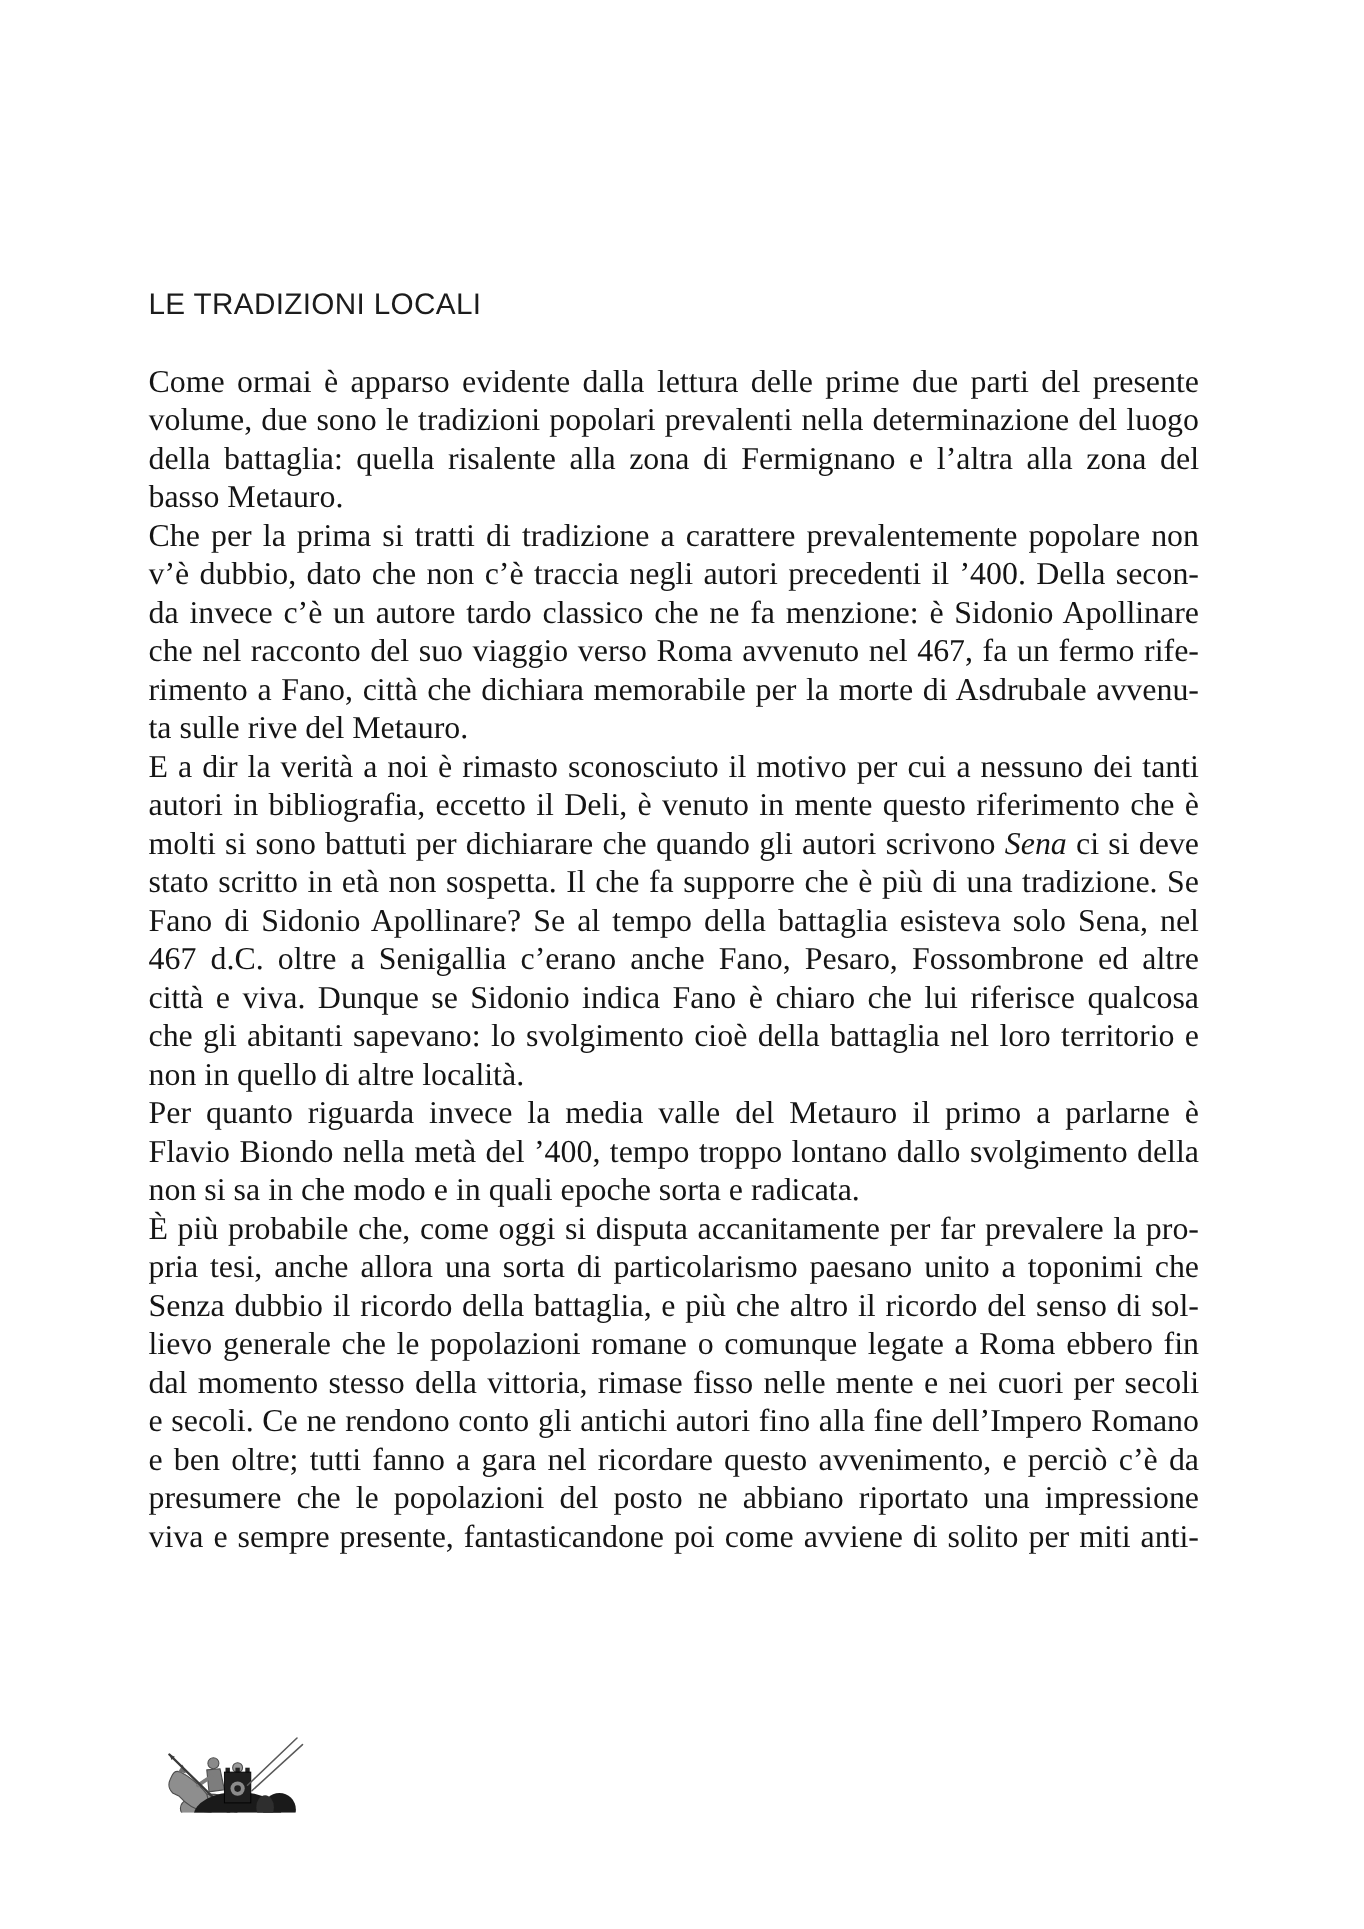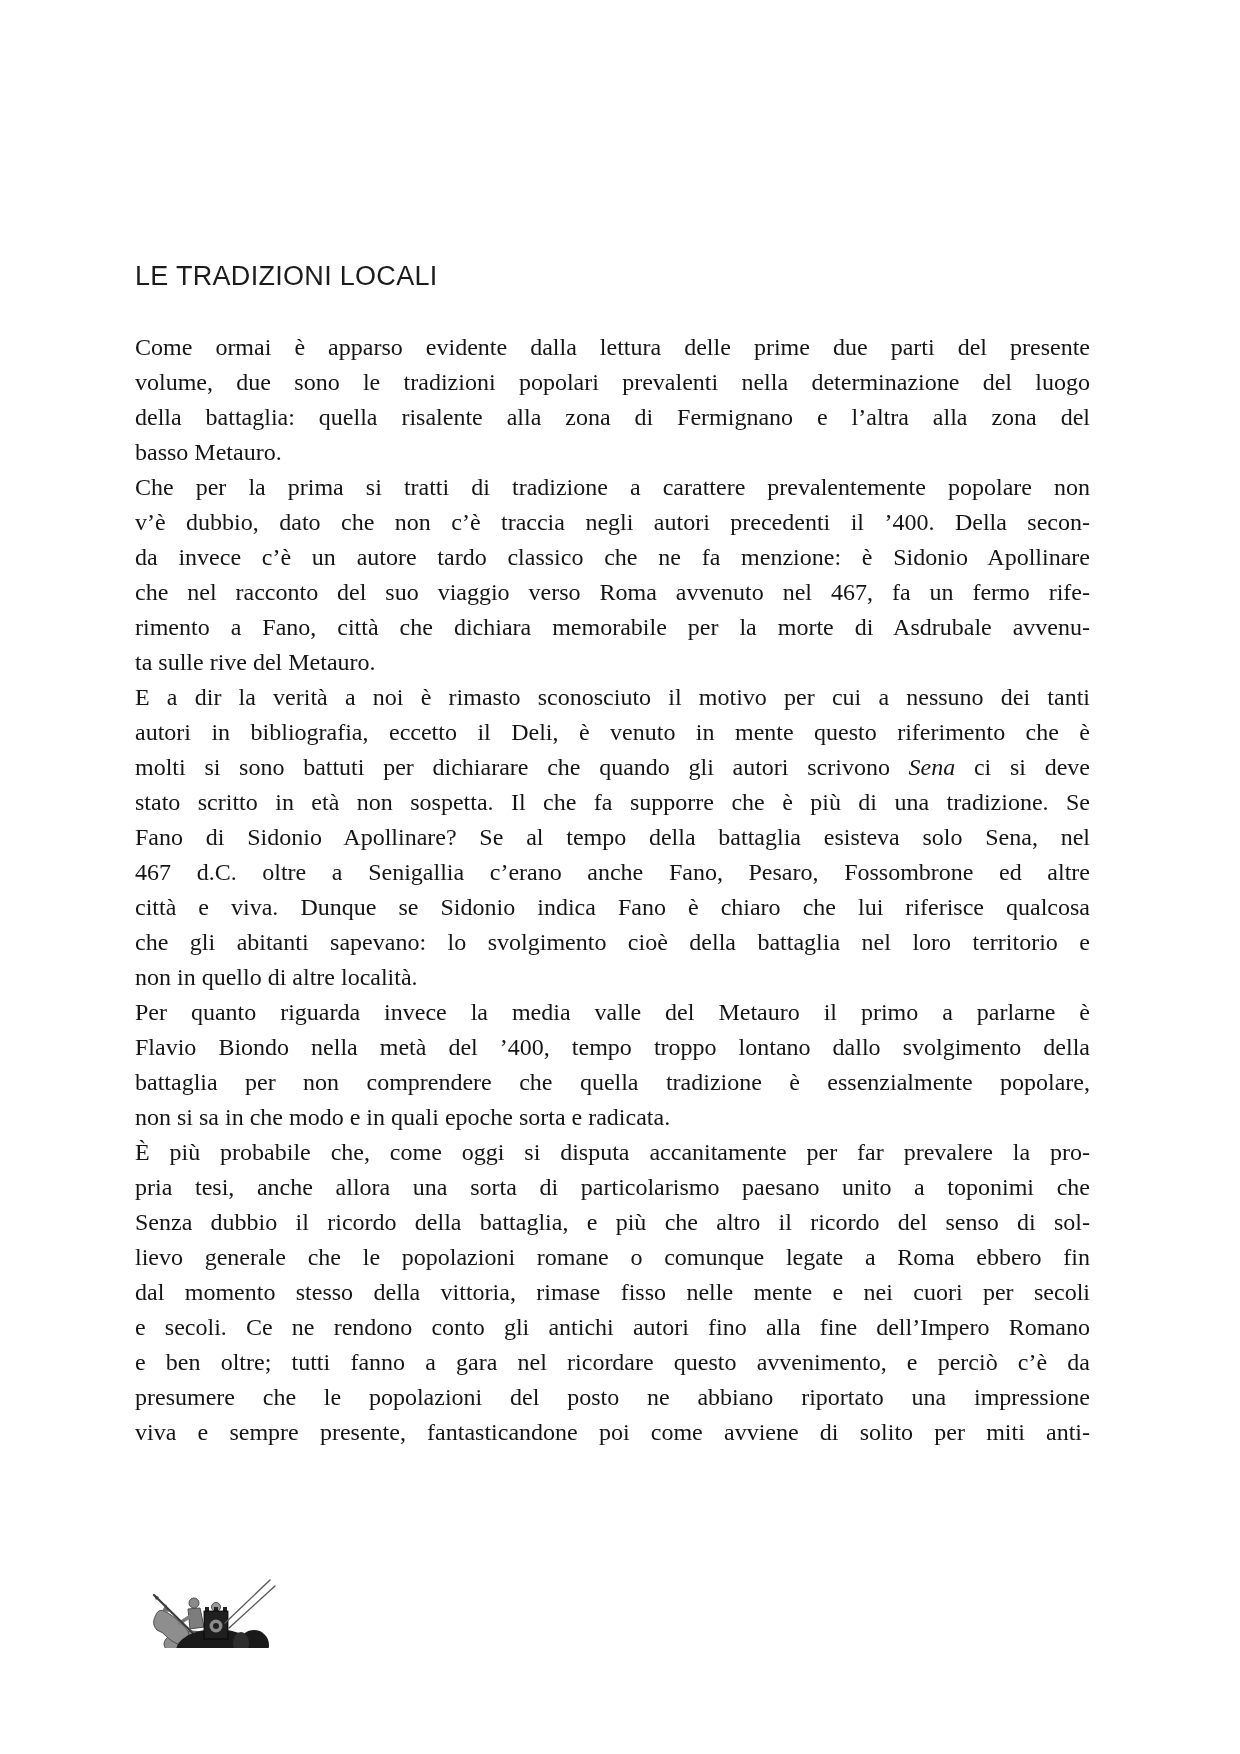--- a/index.html
+++ b/index.html
@@ -23,21 +23,21 @@
     letter-spacing: 0.3px;
     color: #1c1c1c;
   }
   .body-text {
     position: absolute;
     left: 135px;
     top: 330px;
     width: 955px;
   }
   .line {
-    font-size: 24px;
+    font-size: 29px;
     line-height: 35px;
     height: 35px;
     text-align: justify;
     text-align-last: justify;
     overflow: hidden;
     color: #151515;
   }
   .line.para-end { text-align-last: left; }
   .line i { font-style: italic; }
   .figure {
@@ -79,21 +79,20 @@
       <div class="line"><span>autori in bibliografia, eccetto il Deli, è venuto in mente questo riferimento che è</span></div>
       <div class="line"><span>molti si sono battuti per dichiarare che quando gli autori scrivono </span><i>Sena</i><span> ci si deve</span></div>
       <div class="line"><span>stato scritto in età non sospetta. Il che fa supporre che è più di una tradizione. Se</span></div>
       <div class="line"><span>Fano di Sidonio Apollinare? Se al tempo della battaglia esisteva solo Sena, nel</span></div>
       <div class="line"><span>467 d.C. oltre a Senigallia c’erano anche Fano, Pesaro, Fossombrone ed altre</span></div>
       <div class="line"><span>città e viva. Dunque se Sidonio indica Fano è chiaro che lui riferisce qualcosa</span></div>
       <div class="line"><span>che gli abitanti sapevano: lo svolgimento cioè della battaglia nel loro territorio e</span></div>
       <div class="line para-end"><span>non in quello di altre località.</span></div>
       <div class="line"><span>Per quanto riguarda invece la media valle del Metauro il primo a parlarne è</span></div>
       <div class="line"><span>Flavio Biondo nella metà del ’400, tempo troppo lontano dallo svolgimento della</span></div>
-      <div class="line"><span>battaglia per non comprendere che quella tradizione è essenzialmente popolare,</span></div>
       <div class="line para-end"><span>non si sa in che modo e in quali epoche sorta e radicata.</span></div>
       <div class="line"><span>È più probabile che, come oggi si disputa accanitamente per far prevalere la pro-</span></div>
       <div class="line"><span>pria tesi, anche allora una sorta di particolarismo paesano unito a toponimi che</span></div>
       <div class="line"><span>Senza dubbio il ricordo della battaglia, e più che altro il ricordo del senso di sol-</span></div>
       <div class="line"><span>lievo generale che le popolazioni romane o comunque legate a Roma ebbero fin</span></div>
       <div class="line"><span>dal momento stesso della vittoria, rimase fisso nelle mente e nei cuori per secoli</span></div>
       <div class="line"><span>e secoli. Ce ne rendono conto gli antichi autori fino alla fine dell’Impero Romano</span></div>
       <div class="line"><span>e ben oltre; tutti fanno a gara nel ricordare questo avvenimento, e perciò c’è da</span></div>
       <div class="line"><span>presumere che le popolazioni del posto ne abbiano riportato una impressione</span></div>
       <div class="line"><span>viva e sempre presente, fantasticandone poi come avviene di solito per miti anti-</span></div>

